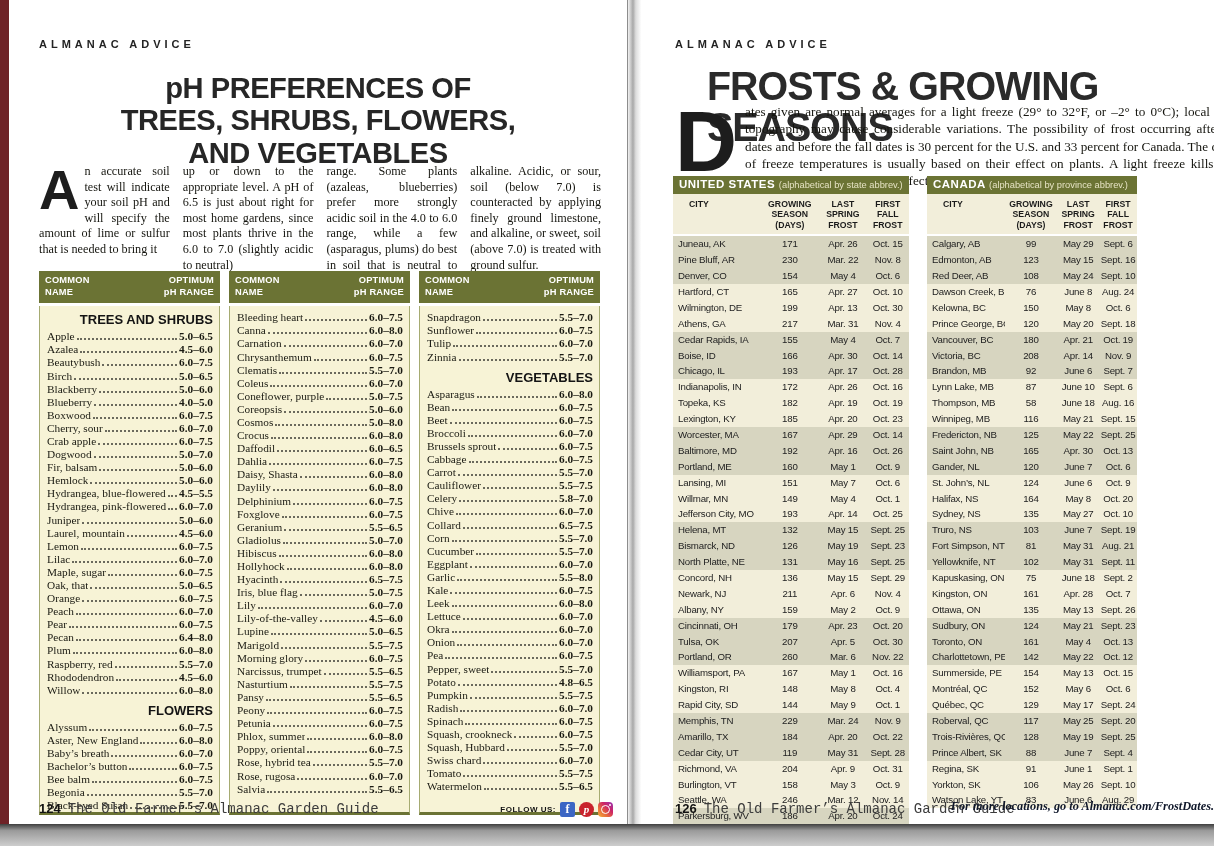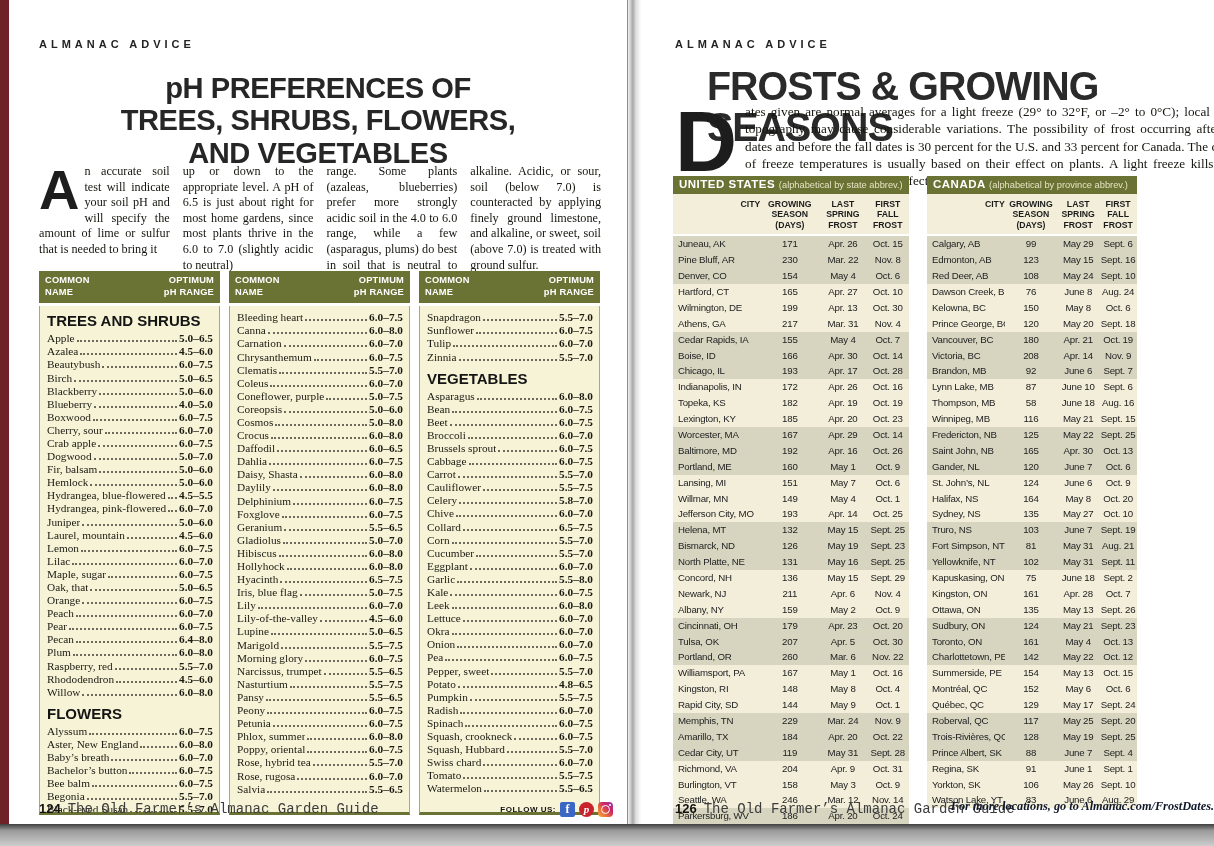--- a/index.html
+++ b/index.html
@@ -44,41 +44,41 @@
   
   .ph-wrap{position:absolute;left:30px;top:265px;width:561px;display:flex;gap:9px;margin-top:6px;}
   .ph-group{flex:1;display:flex;flex-direction:column;min-width:0;}
   .ph-head{background:#6b7334;color:#fff;display:flex;justify-content:space-between;
     padding:4px 6px 5px;font-weight:bold;font-size:9.3px;line-height:1.25;
     letter-spacing:0.2px;white-space:pre-line;}
   .ph-head-right{text-align:right;}
   .ph-body{margin-top:3px;background:#f7f3d6;border-left:1px solid #a6ab72;
     border-right:1px solid #a6ab72;border-bottom:3px solid #6b7334;
     padding:5px 6px 4px 7px;height:497px;overflow:hidden;}
-  .ph-sec{font-weight:bold;font-size:15px;line-height:1;margin:7px 0 4px;color:#141414;}
+  .ph-sec{font-weight:bold;font-size:13px;line-height:1;margin:7px 0 4px;color:#141414;text-align:right;}
   .ph-body .ph-sec:first-child{margin-top:2px;}
   .ph-row{display:flex;align-items:baseline;font-family:"Liberation Serif",serif;
     font-size:11.3px;line-height:13.1px;color:#1a1a12;}
   .ph-name{white-space:nowrap;overflow:hidden;}
   .ph-dots{flex:1;border-bottom:2px dotted #6a695c;margin:0 2px 3px;min-width:6px;}
   .ph-val{font-weight:bold;white-space:nowrap;}
 
   
   .tables{position:absolute;left:32px;top:176px;display:flex;gap:18px;}
   .f-table{display:flex;flex-direction:column;}
   .f-table.us{width:236px;}
   .f-table.ca{width:210px;}
   .f-bar{background:#6b7334;color:#fff;padding:2px 6px 4px;font-weight:bold;
     font-size:11.5px;letter-spacing:0.5px;white-space:nowrap;overflow:hidden;}
   .f-sub{font-weight:normal;font-size:9.3px;letter-spacing:0;color:#e6e3c4;}
   .f-hrow,.f-row{display:grid;grid-template-columns:37% 25% 20% 18%;}
   .f-hrow{background:#f2eeda;font-weight:bold;font-size:8.7px;line-height:1.2;
     padding:5px 0 4px;color:#1b1b1b;border-bottom:2px solid #fff;}
   .f-h{white-space:pre-line;text-align:center;}
-  .f-h.c0{text-align:right;padding-left:5px;}
+  .f-h.c0{text-align:left;padding-left:16px;}
   .f-row{height:15.9px;line-height:15.9px;font-size:9.7px;color:#222;background:#f2eeda;}
   .f-row:nth-child(6n+1),.f-row:nth-child(6n+2),.f-row:nth-child(6n+3){background:#d7d5c0;}
   .f-c{text-align:center;white-space:nowrap;overflow:hidden;letter-spacing:-0.2px;}
   .f-c.c0{text-align:left;padding-left:5px;}
 
   
   .l-footer{position:absolute;left:30px;right:14px;bottom:7px;display:flex;
     align-items:center;justify-content:space-between;}
   .foot-left{display:flex;align-items:baseline;gap:7px;}
   .pagenum{font-weight:900;font-size:13px;color:#111;}

